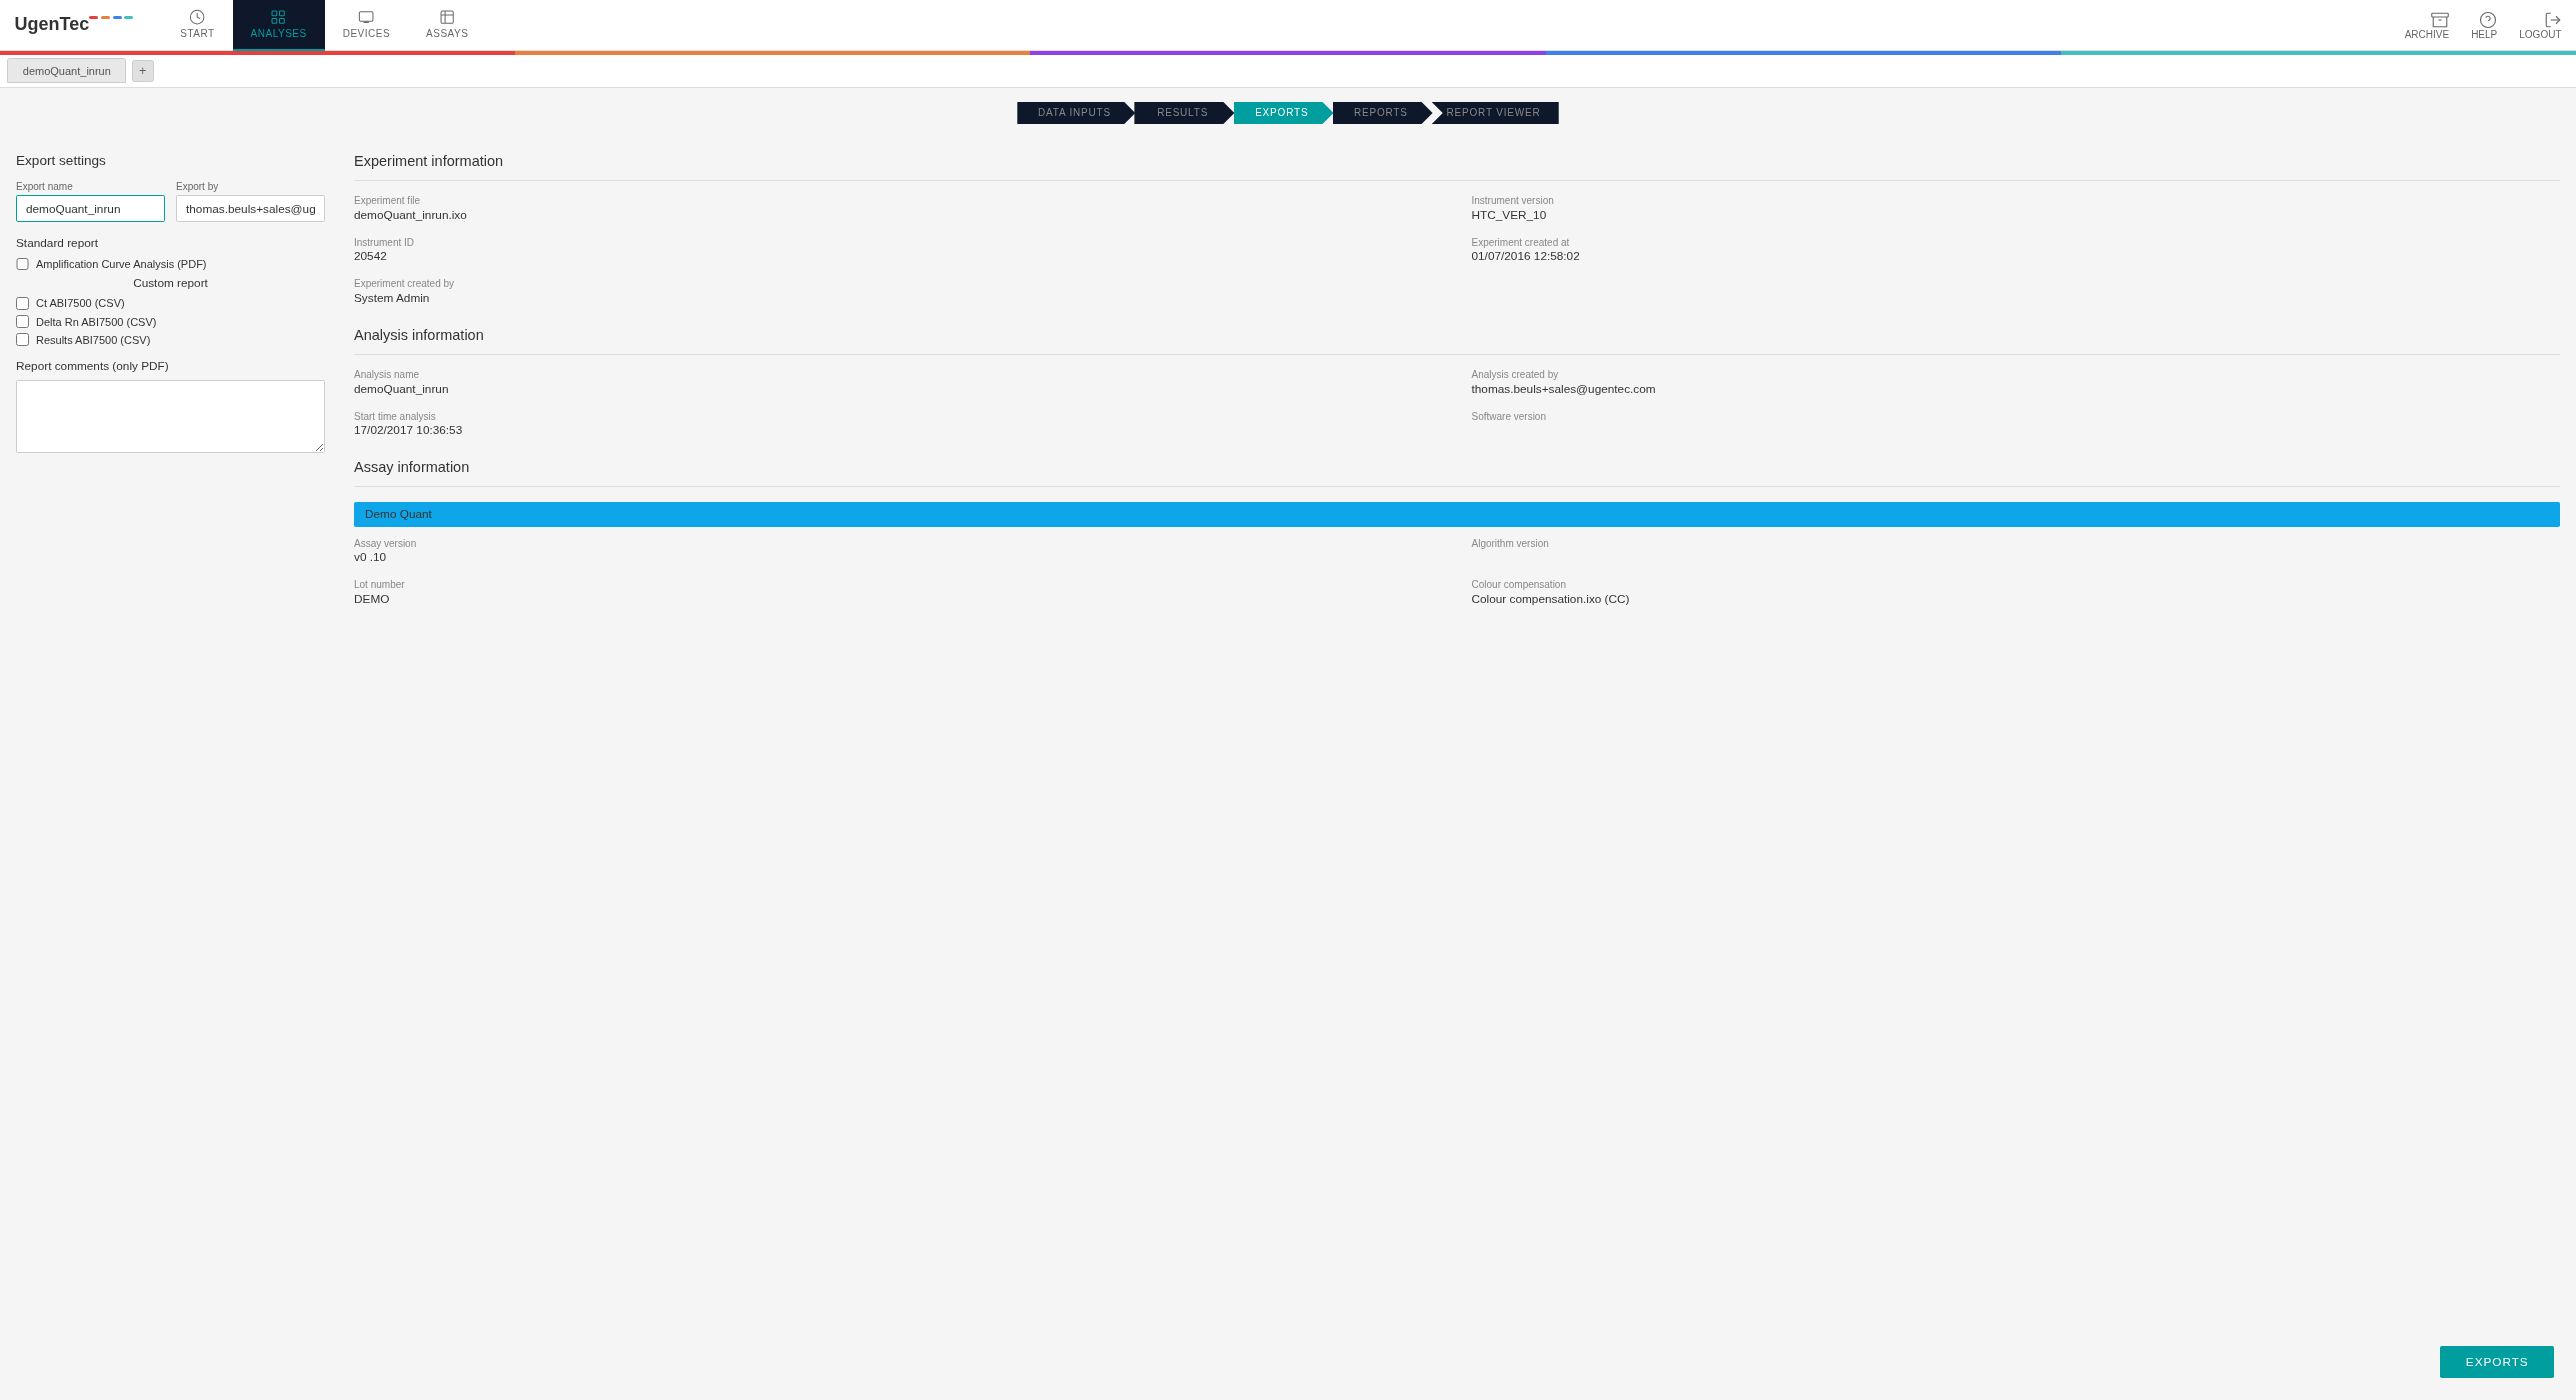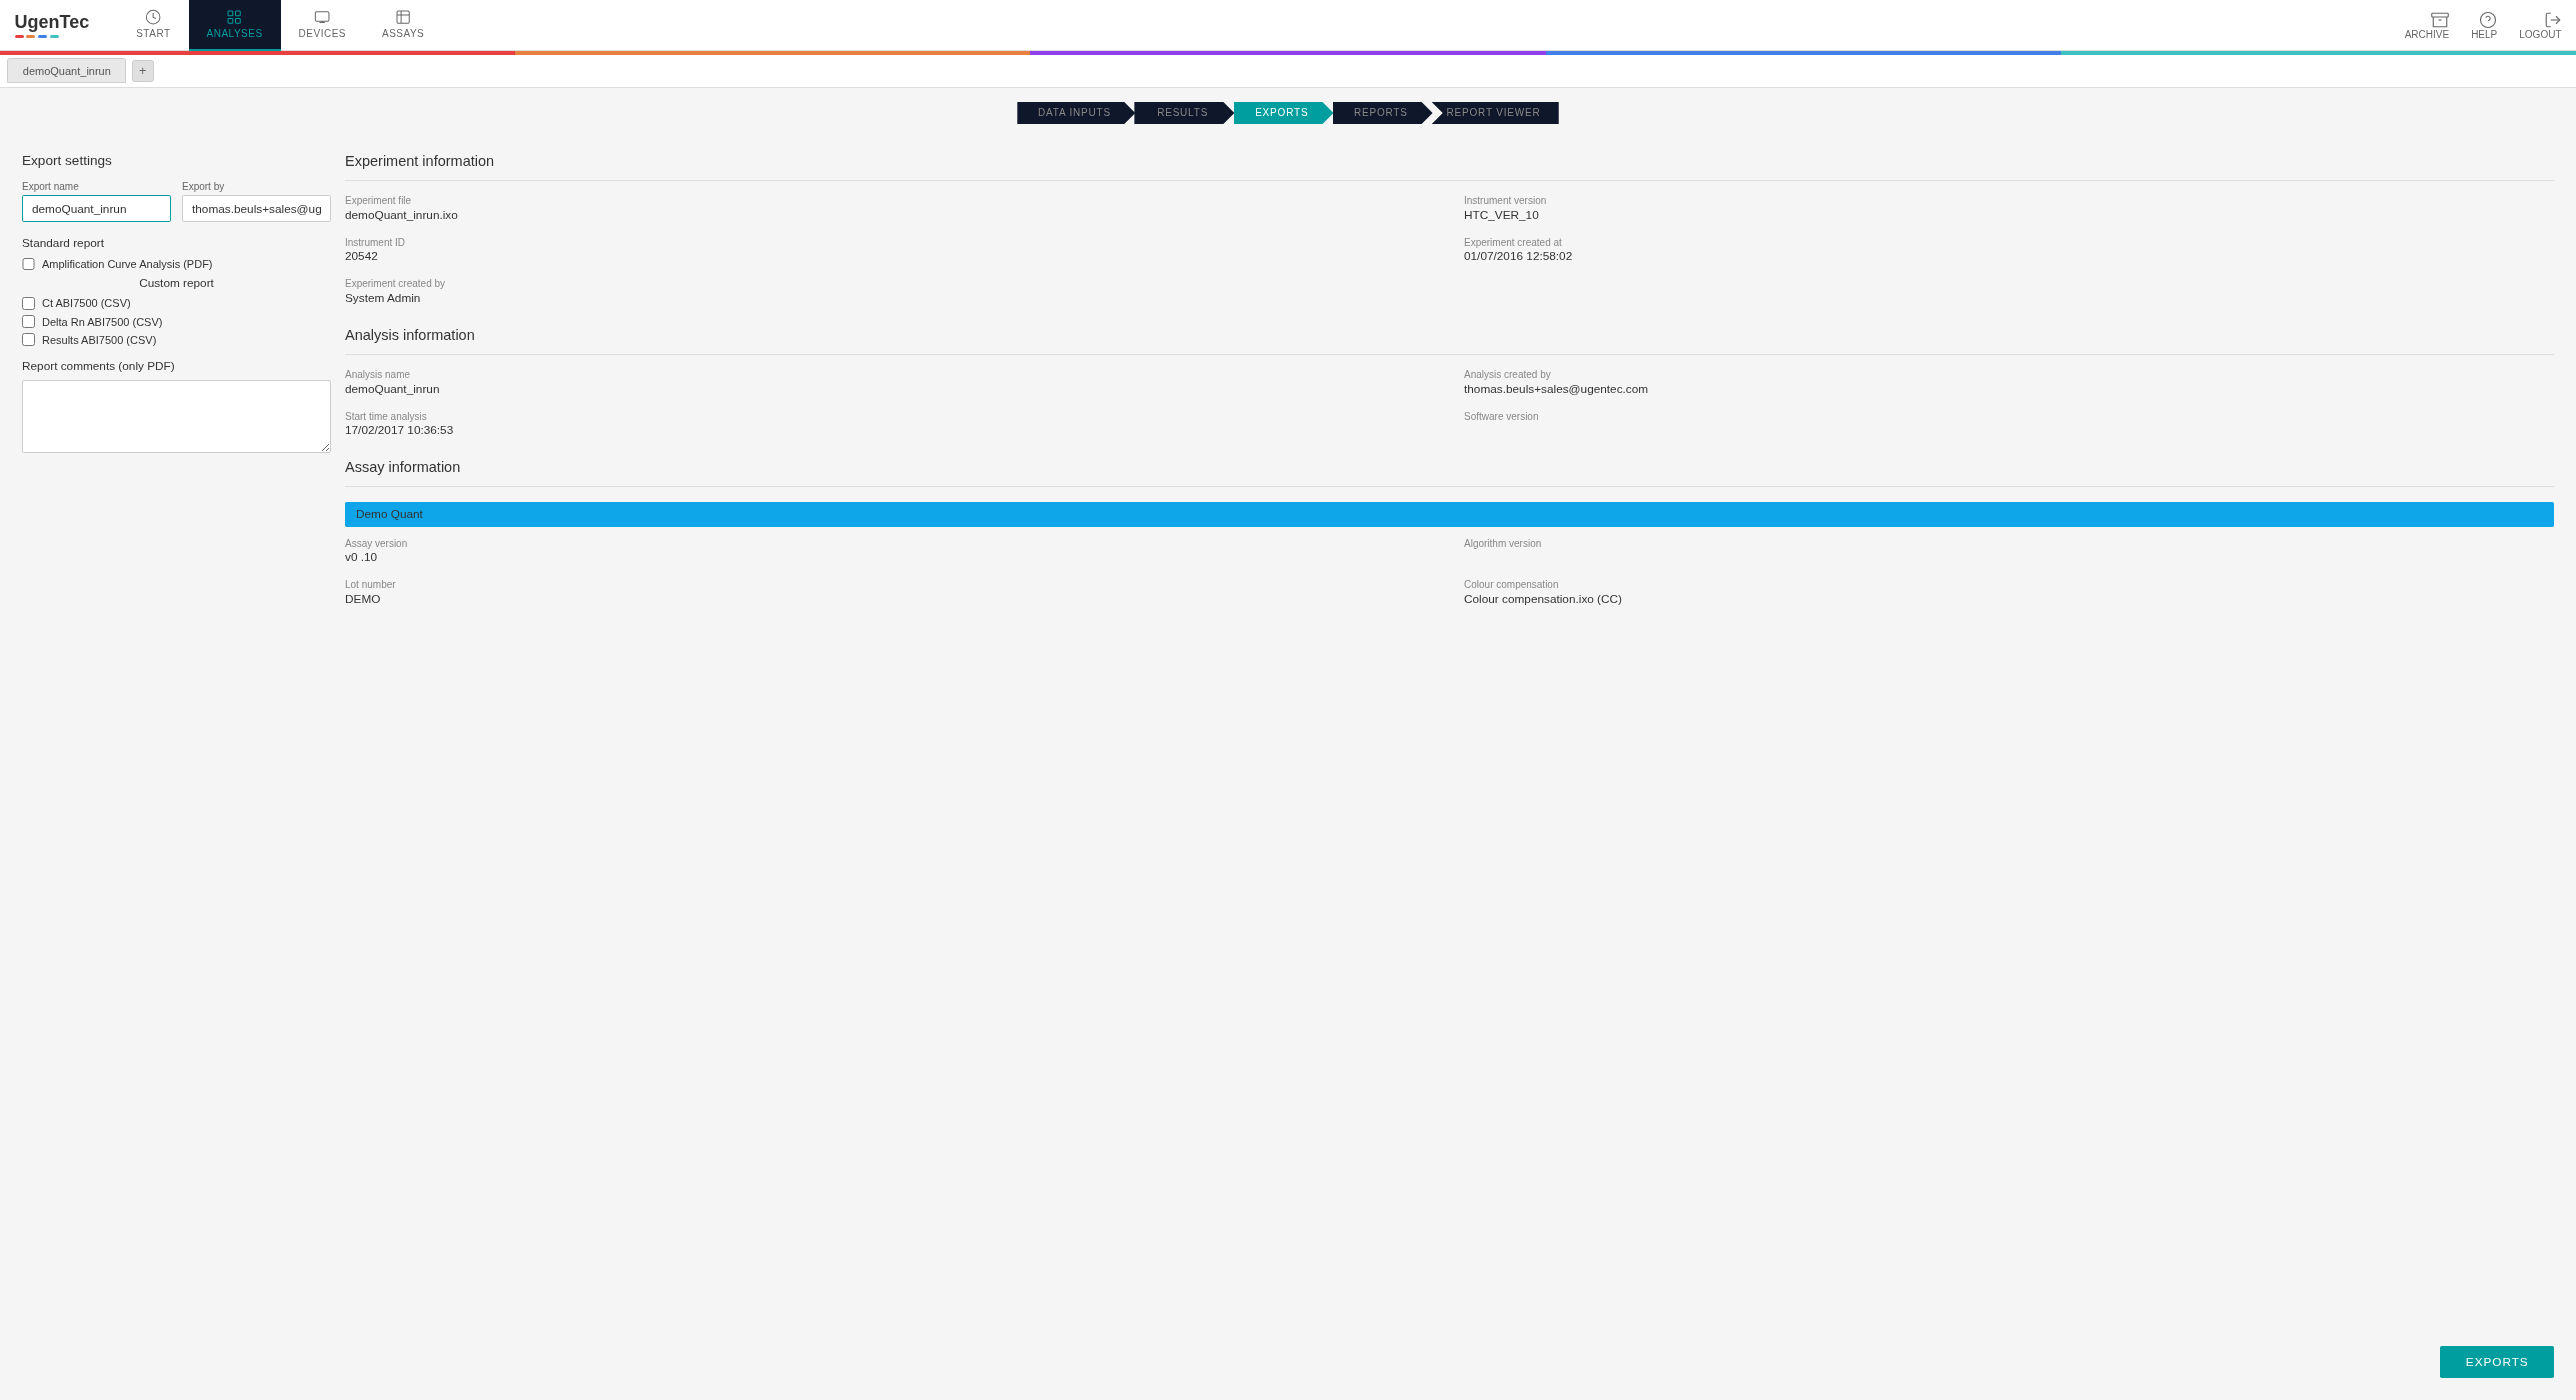--- a/index.html
+++ b/index.html
@@ -10,21 +10,21 @@
       display: flex;
       align-items: center;
       background: #fff;
       border-bottom: 0.9px solid #ddd;
       padding: 0 14.5px;
       height: 51px;
       position: relative;
     }
     .logo {
       display: flex;
-      flex-direction: column;
+      flex-direction: row;
       margin-right: 29px;
     }
     .logo-text {
       font-size: 18px;
       font-weight: 600;
       color: #333;
       line-height: 1.2;
     }
     .logo-dots {
       display: flex;
@@ -155,22 +155,22 @@
       color: #fff;
     }
     .step-label.inactive {
       background: #0f172a;
       color: #888;
     }
 
     
     .main-content {
       display: flex;
-      padding: 18px 22px;
-      gap: 14px;
+      padding: 18px 16px;
+      gap: 29px;
       background: #f5f5f5;
       min-height: calc(100vh - 145px);
     }
 
     
     .left-panel {
       width: 309px;
       flex-shrink: 0;
     }
     .section-title {

